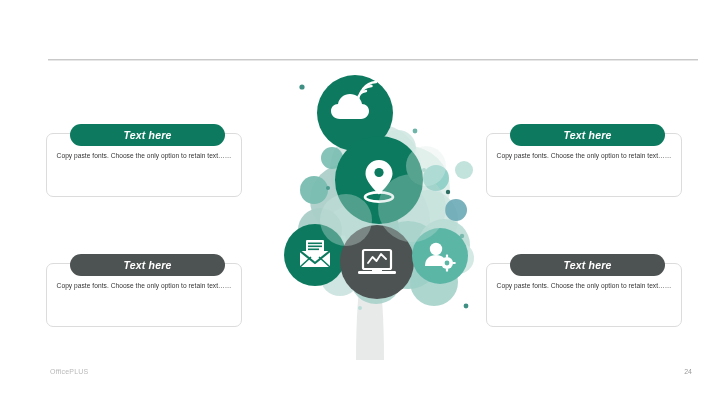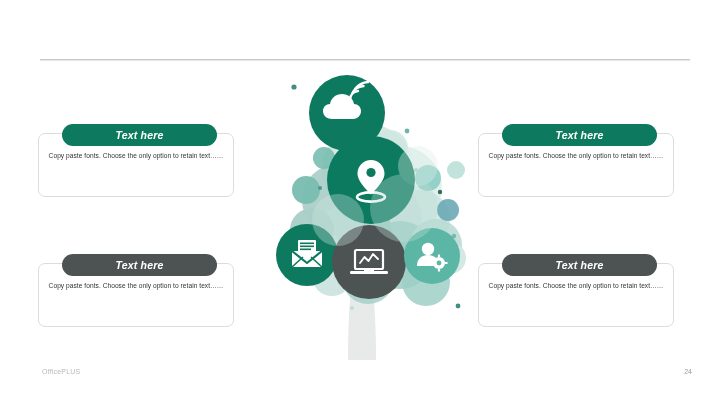--- a/index.html
+++ b/index.html
@@ -13,20 +13,21 @@
     position: relative;
     overflow: hidden;
     font-family: "Liberation Sans", sans-serif;
     background: #ffffff;
   }
 
   .slide {
     position: absolute;
     inset: 0;
     background: #ffffff;
+    margin-left: 8px;
   }
 
   
   .top-rule {
     position: absolute;
     left: 40px;
     top: 59px;
     width: 650px;
     height: 2px;
     background: linear-gradient(to bottom, #c9c9c9 0 1px, #e6e6e6 1px 2px);

